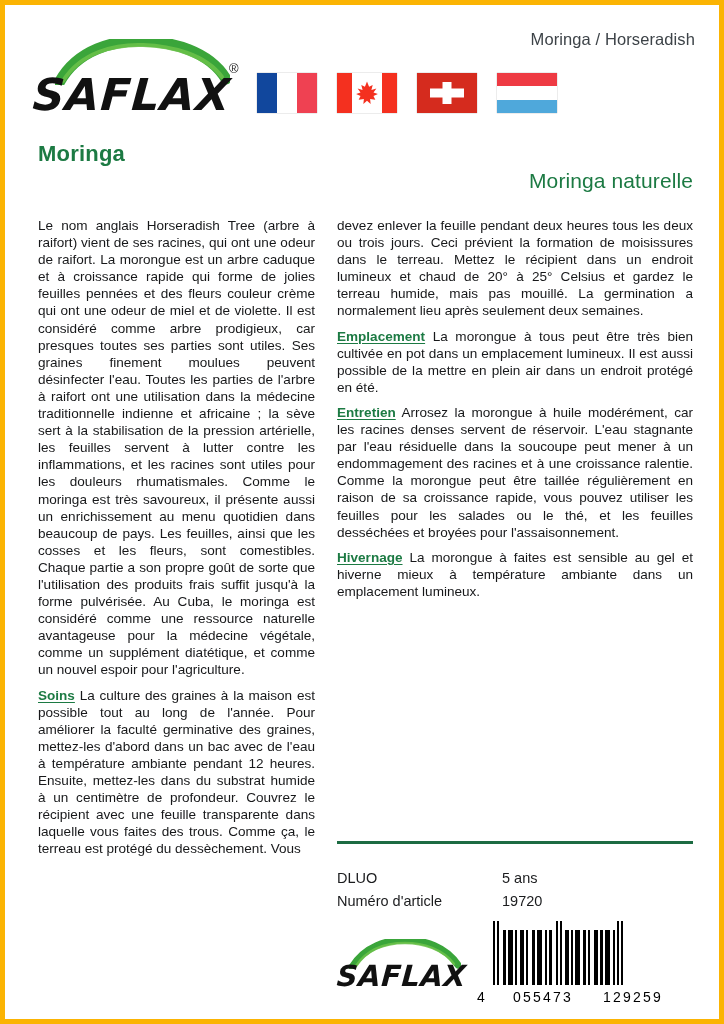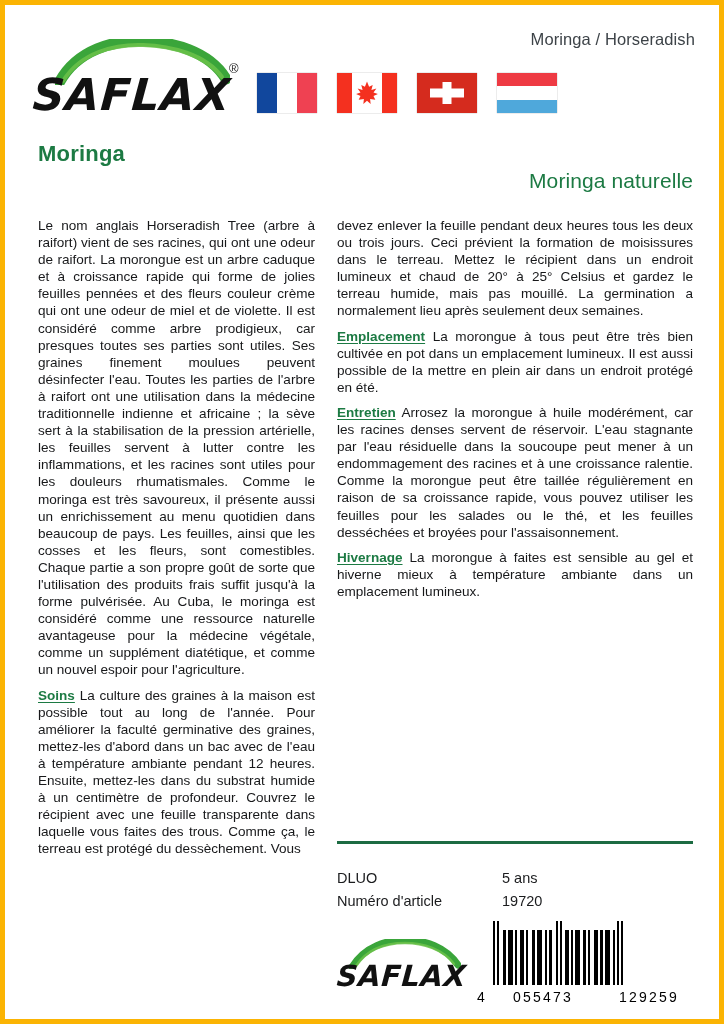--- a/index.html
+++ b/index.html
@@ -232,21 +232,21 @@
     left: 0; bottom: 0;
     width: 100%;
     height: 18px;
     font-size: 14px;
     color: #000000;
     font-family: "Liberation Sans", sans-serif;
   }
   .bc-nums span { position: absolute; bottom: 0; }
   .bc-lead { left: 0px; }
   .bc-left { left: 36px; letter-spacing: 2.2px; }
-  .bc-right { left: 142px; letter-spacing: 2.2px; }
+  .bc-right { left: 126px; letter-spacing: 2.2px; }
 </style>
 </head>
 <body>
 
 <div class="packet">
  <div class="inner">
 
   <div class="header">
 
     <div class="brand">

